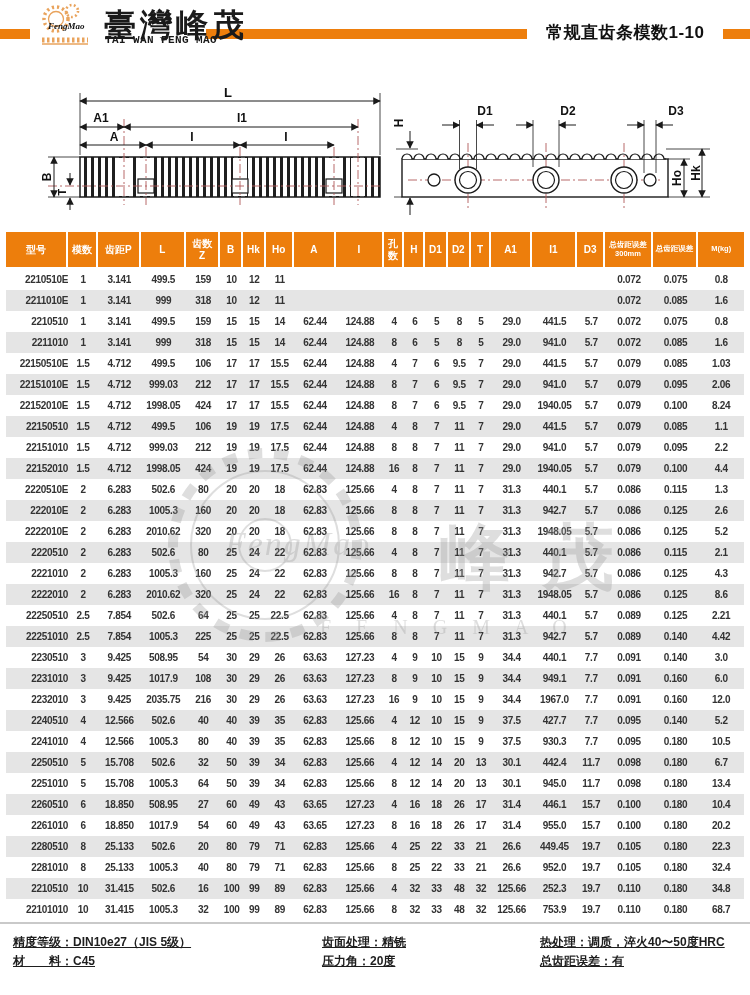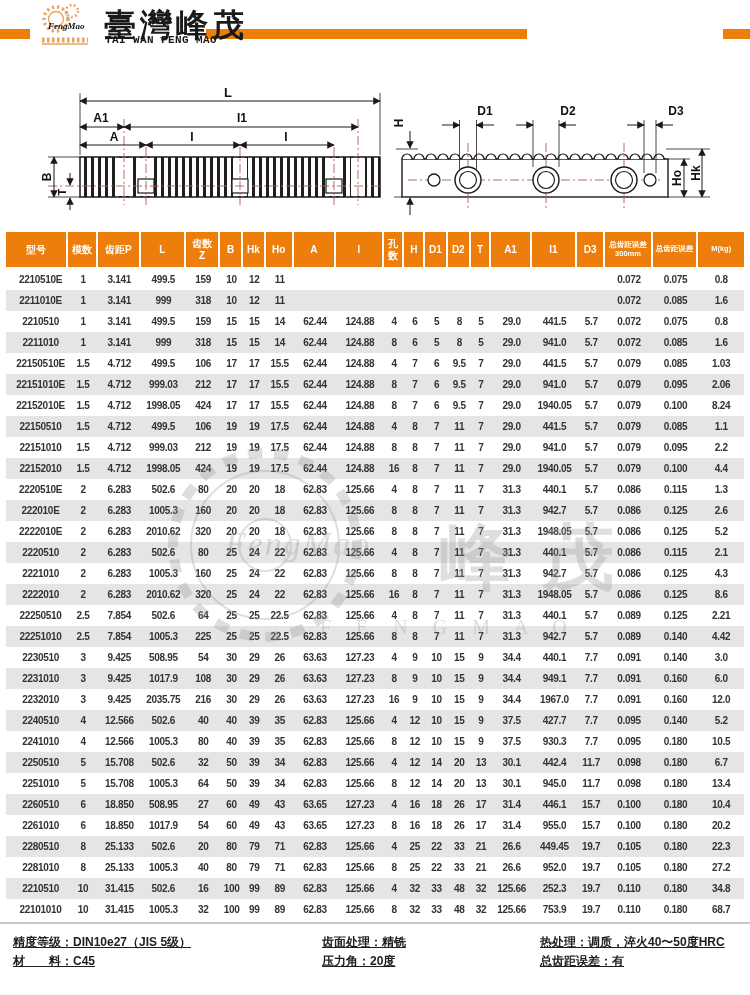--- a/index.html
+++ b/index.html
@@ -45,21 +45,21 @@
     height:37px; text-align:center; vertical-align:middle; padding:0 1px;
     white-space:pre-line; border-bottom:2px solid #fff;
   }
   .spec-table th:not(:last-child){ border-right:2px solid #fff; }
   .spec-table th.th-sm { font-size:7.5px; }
   .spec-table td {
     font-size:10px; font-weight:bold; color:#333; letter-spacing:-0.3px;
     height:21px; text-align:center; vertical-align:middle; padding:0;
     white-space:nowrap; overflow:hidden;
   }
-  .spec-table td.model { text-align:center; padding-left:7px; }
+  .spec-table td.model { text-align:right; padding-left:7px; }
   .spec-table tbody tr:nth-child(even){ background:#E5E5E5; }
   
   .watermark { position:absolute; left:110px; top:420px; width:600px; height:250px;
     pointer-events:none; opacity:0.32; z-index:5; color:#9a9a9a; }
   .wm-script { position:absolute; left:115px; top:105px; font-size:34px; font-style:italic;
     font-family:"Liberation Serif", serif; letter-spacing:2px; }
   .wm-cn { position:absolute; left:330px; top:90px; font-size:72px; font-weight:bold;
     letter-spacing:30px; font-family:"Liberation Serif", serif; }
   .wm-en { position:absolute; left:210px; top:196px; font-size:20px; letter-spacing:10px;
     font-family:"Liberation Serif", serif; }
@@ -84,20 +84,21 @@
     <circle cx="22" cy="17" r="12" fill="none" stroke="#E9A35C" stroke-width="3.5" stroke-dasharray="2.2 3"></circle>
     <circle cx="22" cy="17" r="7.5" fill="none" stroke="#E9A35C" stroke-width="1.3"></circle>
     <circle cx="38" cy="9" r="6" fill="none" stroke="#E9A35C" stroke-width="2.6" stroke-dasharray="1.8 2.4"></circle>
     <text x="14" y="27" font-size="9" font-style="italic" fill="#E07B18" font-family="Liberation Serif, serif">FengMao</text>
     <path d="M8 38 h46" stroke="#E9A35C" stroke-width="5" stroke-dasharray="2.5 2.5" fill="none"></path>
     <path d="M8 42 h46" stroke="#E9A35C" stroke-width="1.4" fill="none"></path>
   </svg>
 
   <div class="brand-cn">臺灣峰茂</div>
   <div class="brand-en">TAI WAN FENG MAO</div>
+  <div class="page-title">常规直齿条模数1-10</div>
 
   <svg class="diag diag-left" width="360" height="144" viewBox="0 0 360 144">
     <defs>
       <marker id="ar" viewBox="0 0 10 10" refX="9" refY="5" markerWidth="7.5" markerHeight="7.5" orient="auto-start-reverse">
         <path d="M0 0 L10 5 L0 10 z" fill="#1a1a1a"></path>
       </marker>
       <pattern id="hatch" width="7" height="40" patternUnits="userSpaceOnUse">
         <rect width="3" height="40" fill="#1f1f1f"></rect>
       </pattern>
     </defs>
@@ -910,21 +911,21 @@
           <td>8</td>
           <td>25</td>
           <td>22</td>
           <td>33</td>
           <td>21</td>
           <td>26.6</td>
           <td>952.0</td>
           <td>19.7</td>
           <td>0.105</td>
           <td>0.180</td>
-          <td>27.2</td>
+          <td>32.4</td>
         </tr>
         <tr>
           <td class="model">2210510</td>
           <td>10</td>
           <td>31.415</td>
           <td>502.6</td>
           <td>16</td>
           <td>100</td>
           <td>99</td>
           <td>89</td>

